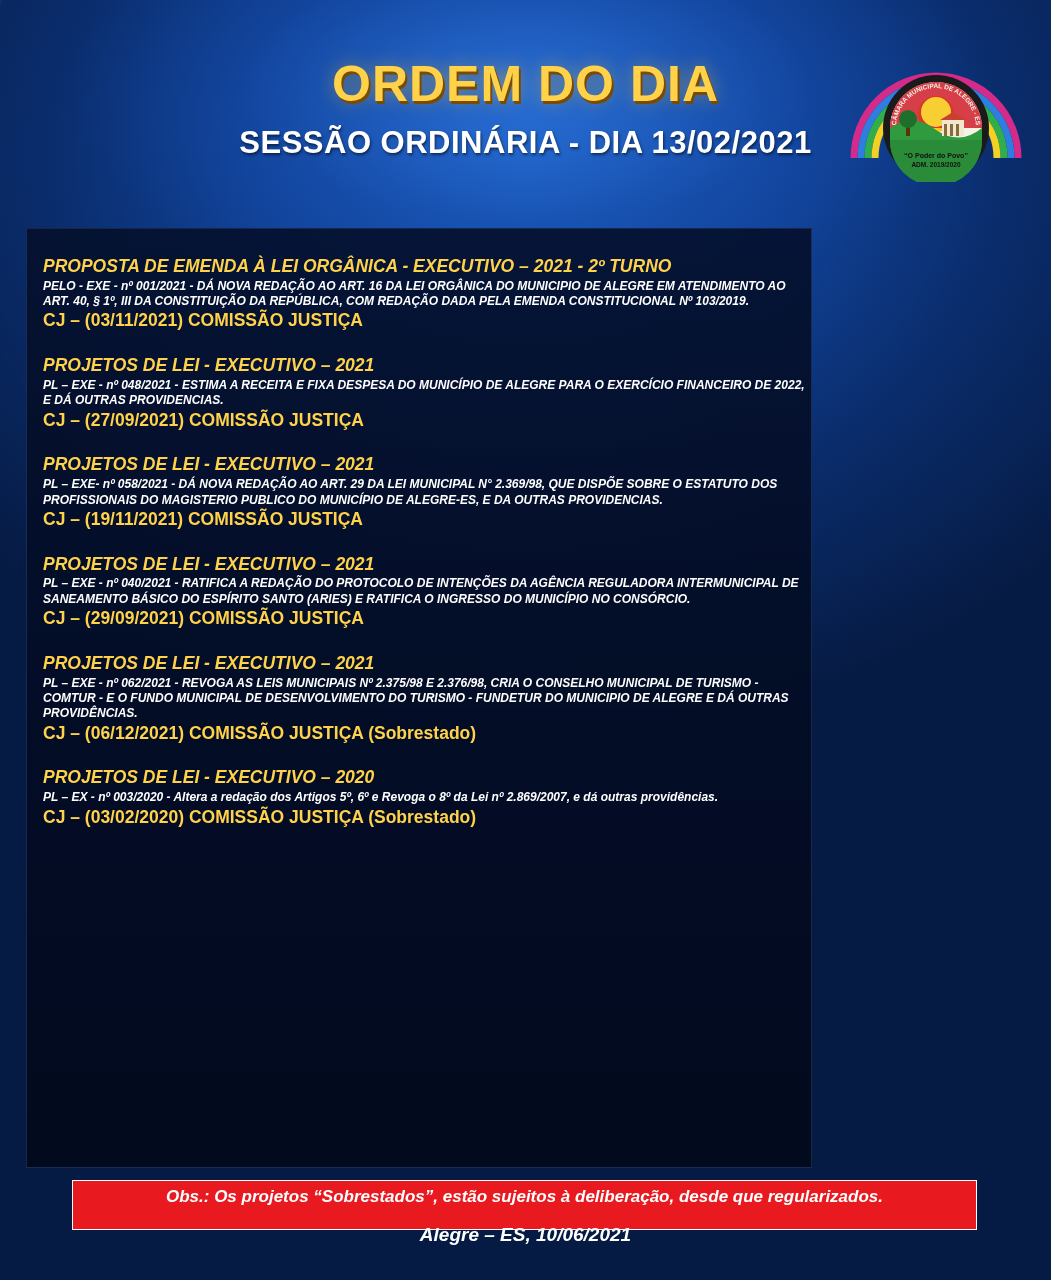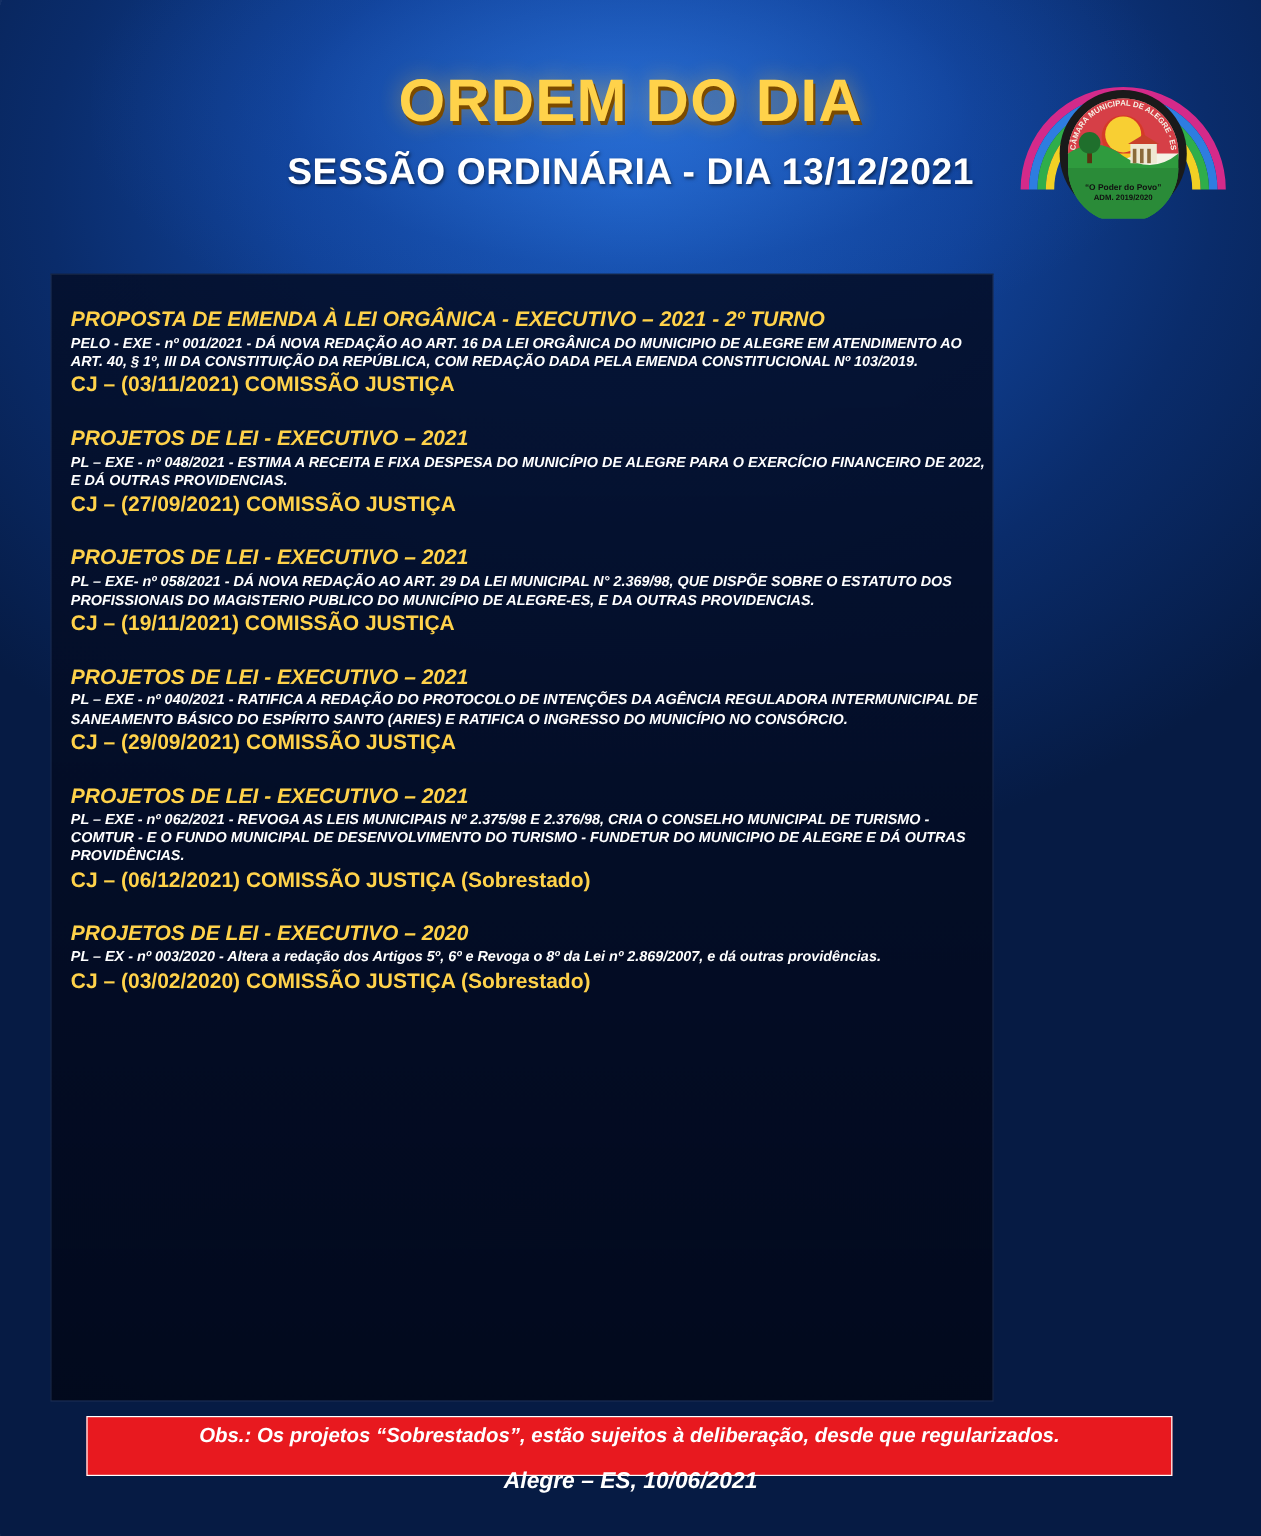--- a/index.html
+++ b/index.html
@@ -71,21 +71,21 @@
     position: absolute;
     right: 25px;
     top: 62px;
     width: 180px;
     height: 120px;
   }
 
   
   .panel {
     position: absolute;
-    left: 42px;
+    left: 26px;
     top: 228px;
     width: 786px;
     height: 940px;
     background: linear-gradient(180deg, rgba(4,16,45,0.92) 0%, rgba(3,12,36,0.95) 55%, rgba(2,9,28,0.97) 100%);
     border: 1px solid rgba(120,170,255,0.18);
     box-sizing: border-box;
     padding: 26px 6px 10px 16px;
     overflow: hidden;
   }
   .item {
@@ -148,21 +148,21 @@
 </style>
 </head>
 <body>
 
 <div class="page">
   <div class="glow-top"></div>
   <div class="streaks"></div>
 
   <div class="header">
     <h1 class="title-main">ORDEM DO DIA</h1>
-    <h2 class="title-sub">SESSÃO ORDINÁRIA - DIA 13/12/2021</h2>
+    <h2 class="title-sub">SESSÃO ORDINÁRIA - DIA 13/02/2021</h2>
 
     <div class="logo">
       <svg viewBox="0 0 180 120" width="180" height="120" aria-hidden="true">
 
         <path d="M8 96 A 82 82 0 0 1 172 96" fill="none" stroke="#d42a8a" stroke-width="7"></path>
         <path d="M15 96 A 75 75 0 0 1 165 96" fill="none" stroke="#2e7de0" stroke-width="7"></path>
         <path d="M22 96 A 68 68 0 0 1 158 96" fill="none" stroke="#2fae4a" stroke-width="7"></path>
         <path d="M29 96 A 61 61 0 0 1 151 96" fill="none" stroke="#f2d024" stroke-width="7"></path>
 
         <circle cx="90" cy="66" r="53" fill="#1a1a1a"></circle>

